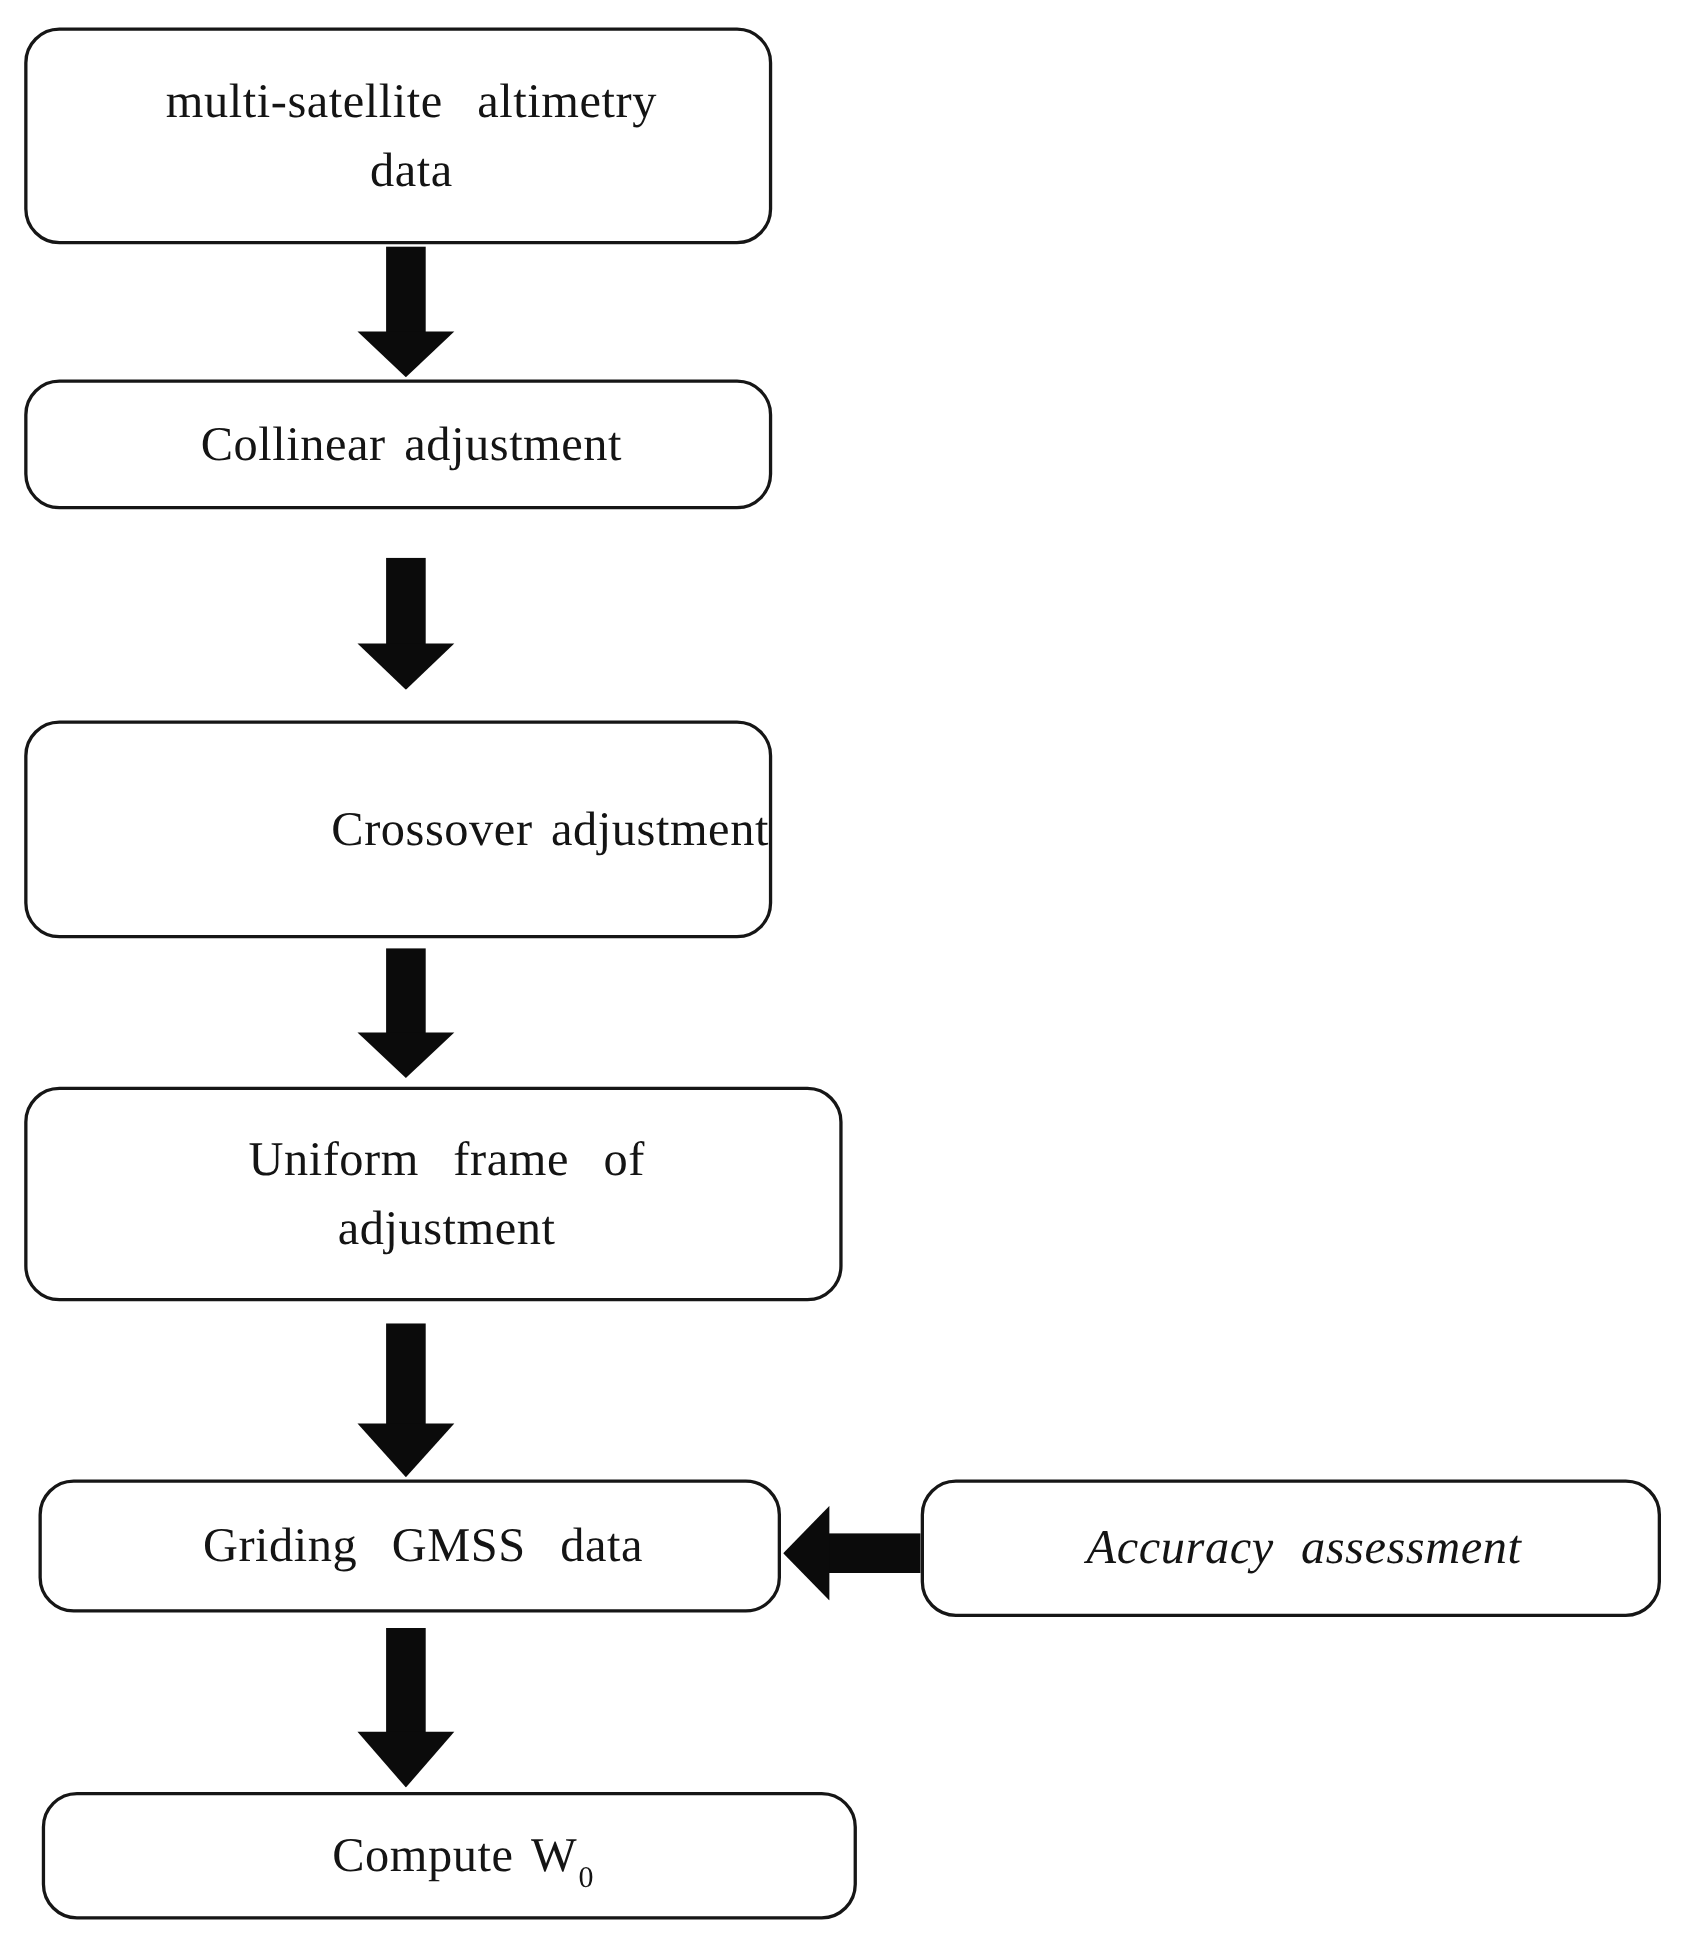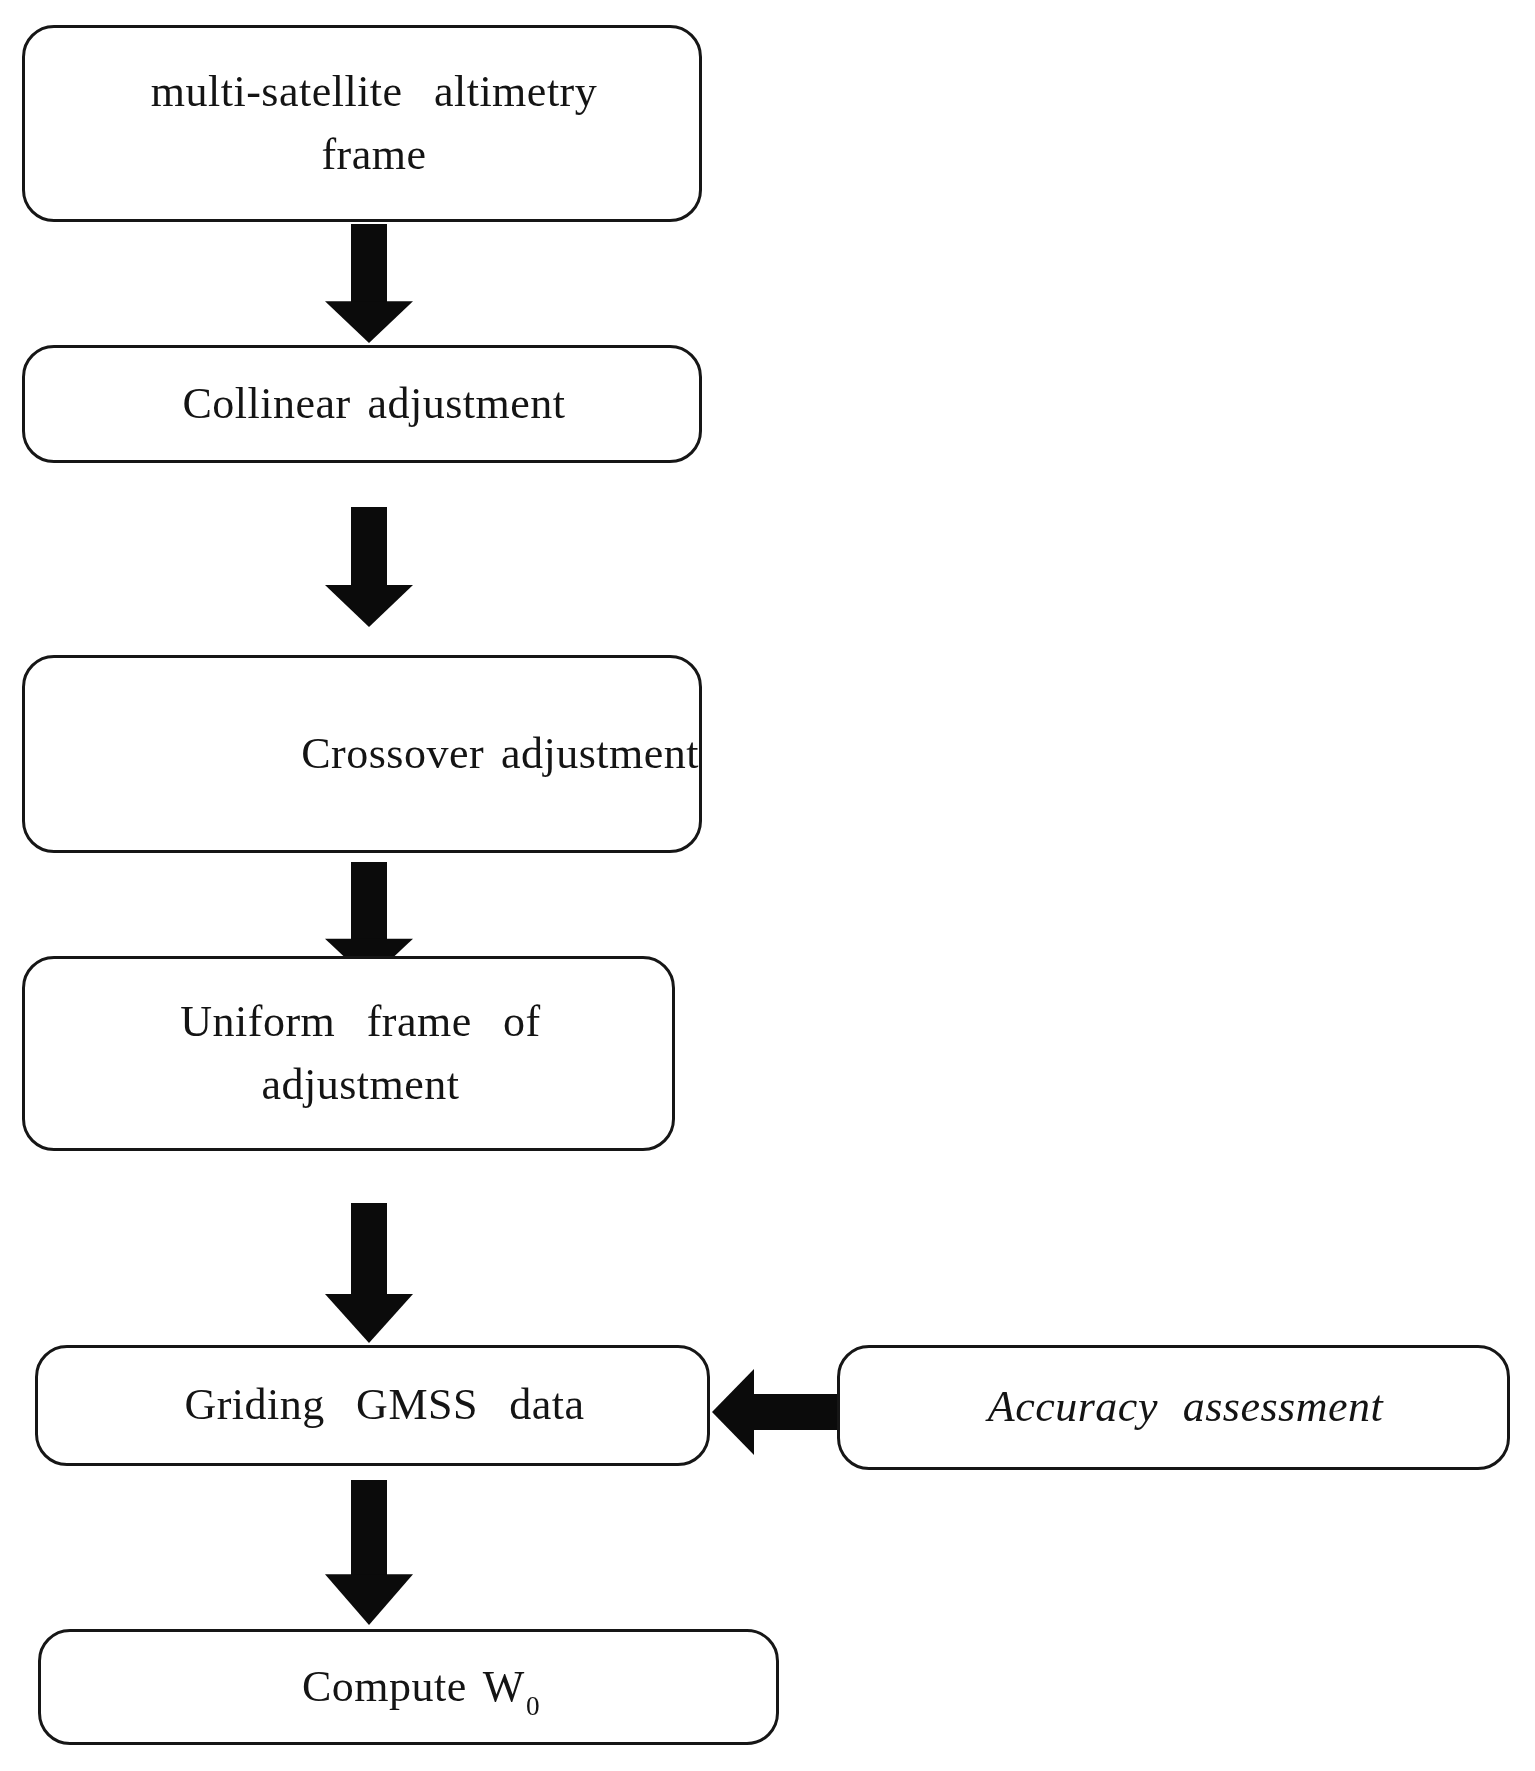--- a/index.html
+++ b/index.html
@@ -35,21 +35,21 @@
   }
   .ws-wide .label { word-spacing: 0.45em; }
   .ws-mid  .label { word-spacing: 0.30em; }
   .ws-sm   .label { word-spacing: 0.12em; }
 
   
   .n1 { left: 22px;  top: 25px;   width: 680px; height: 197px; }
   .n1 .label { max-width: 600px; }
   .n2 { left: 22px;  top: 345px;  width: 680px; height: 118px; }
   .n3 { left: 22px;  top: 655px;  width: 680px; height: 198px; justify-content: flex-end; }
-  .n4 { left: 22px;  top: 956px;  width: 653px; height: 195px; }
+  .n4 { left: 22px;  top: 988px;  width: 744px; height: 195px; }
   .n4 .label { max-width: 500px; }
   .n5 { left: 35px;  top: 1345px; width: 675px; height: 121px; }
   .n6 { left: 837px; top: 1345px; width: 673px; height: 125px; font-style: italic; }
   .n7 { left: 38px;  top: 1629px; width: 741px; height: 116px; }
 
   .arrow { position: absolute; display: block; }
   .a1 { left: 324px; top: 224px;  width: 90px;  height: 119px; }
   .a2 { left: 324px; top: 507px;  width: 90px;  height: 120px; }
   .a3 { left: 324px; top: 862px;  width: 90px;  height: 118px; }
   .a4 { left: 324px; top: 1203px; width: 90px;  height: 140px; }
@@ -65,21 +65,21 @@
   }
 </style>
 </head>
 <body>
 
 <div class="canvas">
 
   <div class="node n1 ws-wide">
     <span class="label">
       <span>multi-satellite altimetry</span><br>
-      <span>frame</span>
+      <span>data</span>
     </span>
   </div>
 
   <svg class="arrow a1" viewBox="0 0 90 120" preserveAspectRatio="none" xmlns="http://www.w3.org/2000/svg">
     <rect x="27" y="0" width="36" height="80" fill="#0b0b0b"></rect>
     <polygon points="1,78 89,78 45,120" fill="#0b0b0b"></polygon>
   </svg>
 
   <div class="node n2 ws-sm">
     <span class="label">Collinear adjustment</span>

